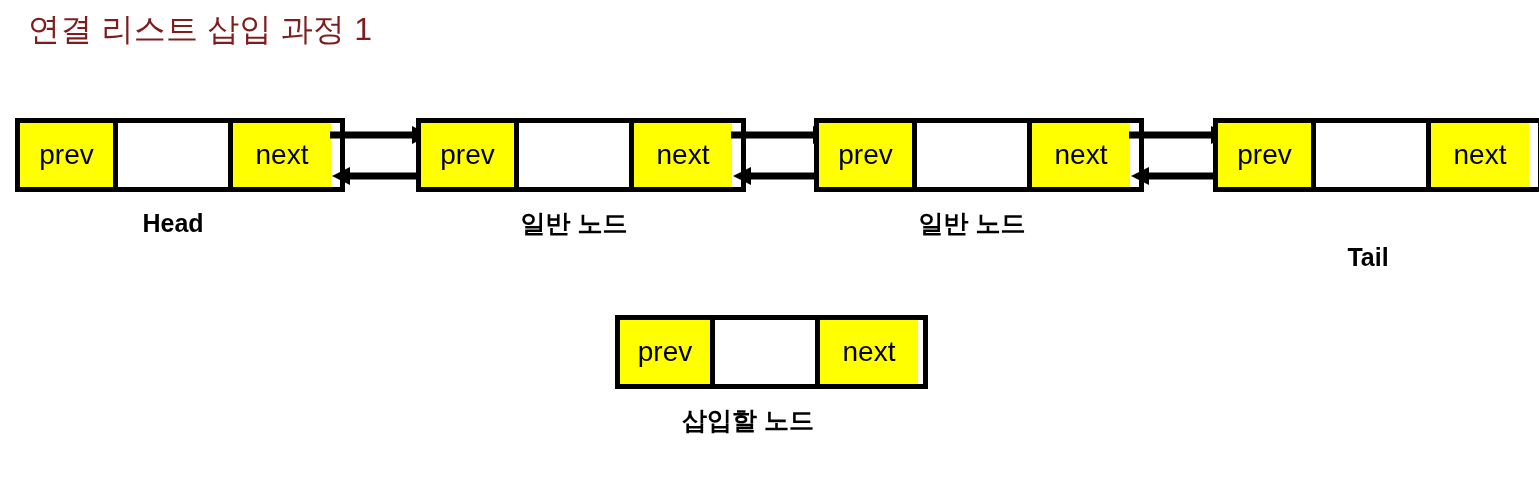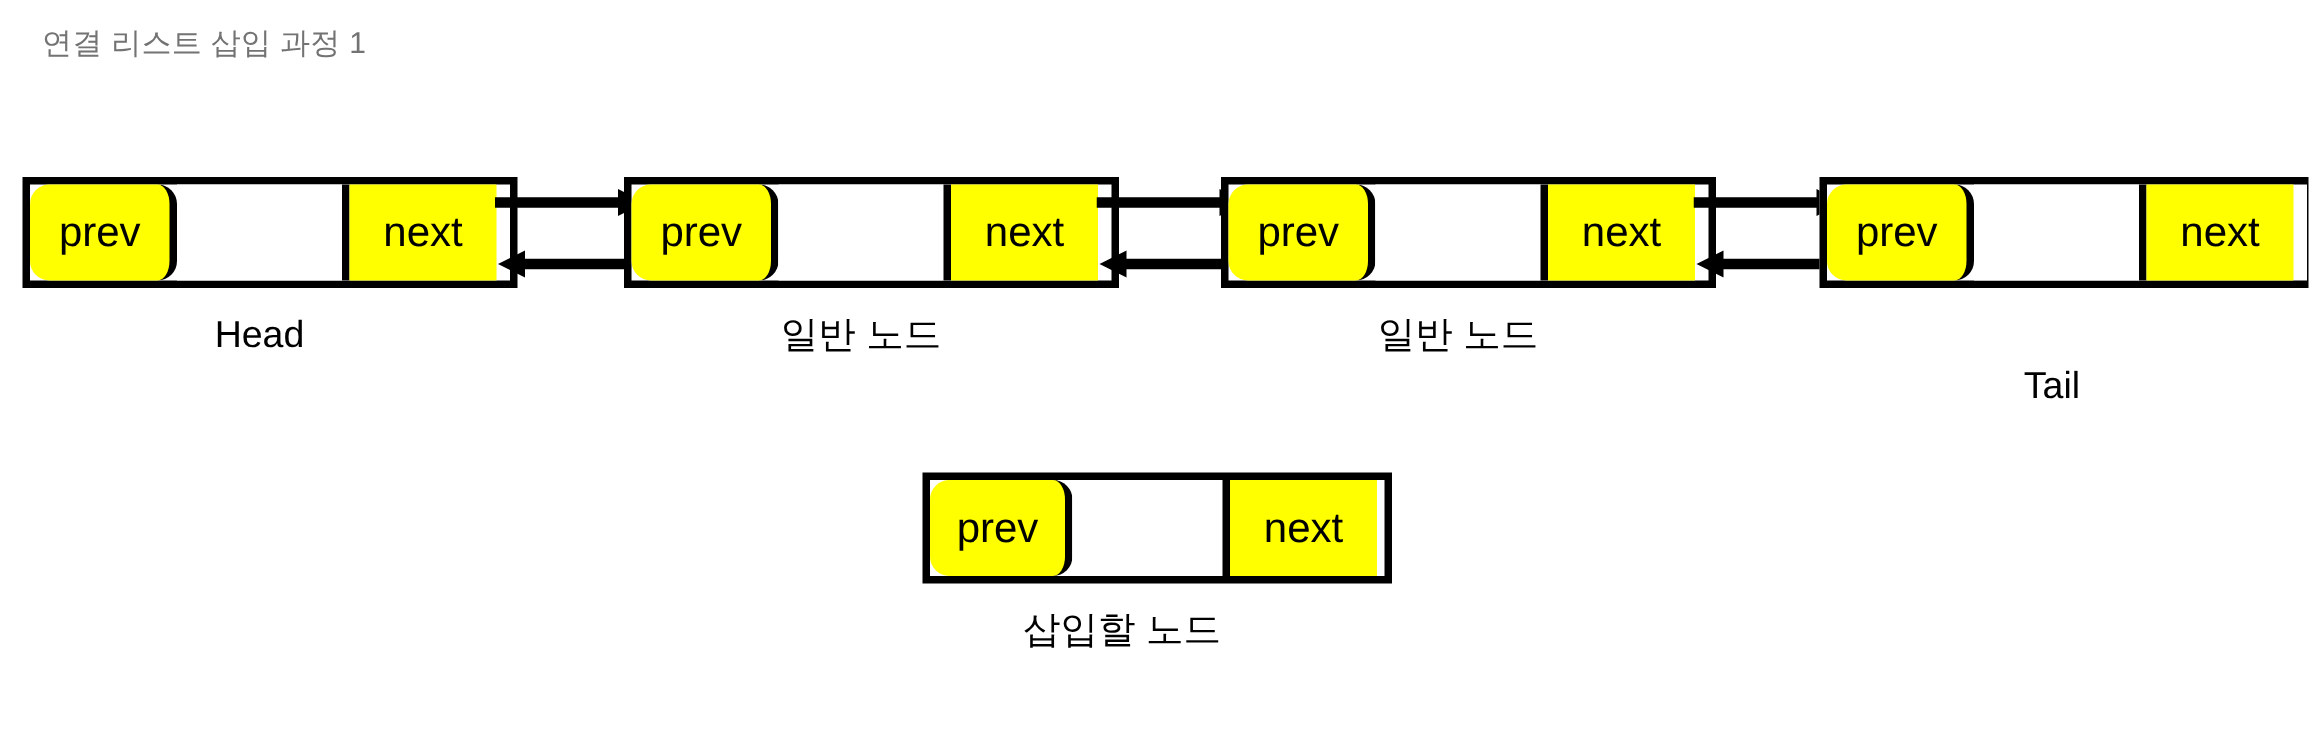--- a/index.html
+++ b/index.html
@@ -22,23 +22,23 @@
     top: 0;
     width: 1539px;
     height: 492px;
   }
 
   
   .title {
     position: absolute;
     left: 28px;
     top: 13px;
-    font-size: 20px;
+    font-size: 32px;
     line-height: 32px;
-    color: #737373;
+    color: #7f1d1d;
     white-space: nowrap;
     letter-spacing: 0.2px;
     text-align: right;
   }
 
   
   .node {
     position: absolute;
     box-sizing: border-box;
     border: 5px solid #000000;
@@ -56,39 +56,39 @@
     line-height: 1;
     color: #000000;
     background: #ffffff;
   }
   .cell.yellow {
     background: #ffff00;
   }
   .cell.prev {
     width: 98px;
     border-right: 5px solid #000000;
-    border-radius: 13px;
   }
   .cell.data {
     width: 115px;
     border-right: 5px solid #000000;
   }
   .cell.next {
     width: 98px;
   }
 
   
   .node-label {
     position: absolute;
     font-size: 25px;
     line-height: 30px;
     color: #000000;
     text-align: center;
     white-space: nowrap;
     transform: translateX(-50%);
+    font-weight: bold;
   }
 
   
   .arrow {
     position: absolute;
     height: 26px;
   }
   .arrow svg {
     display: block;
   }

